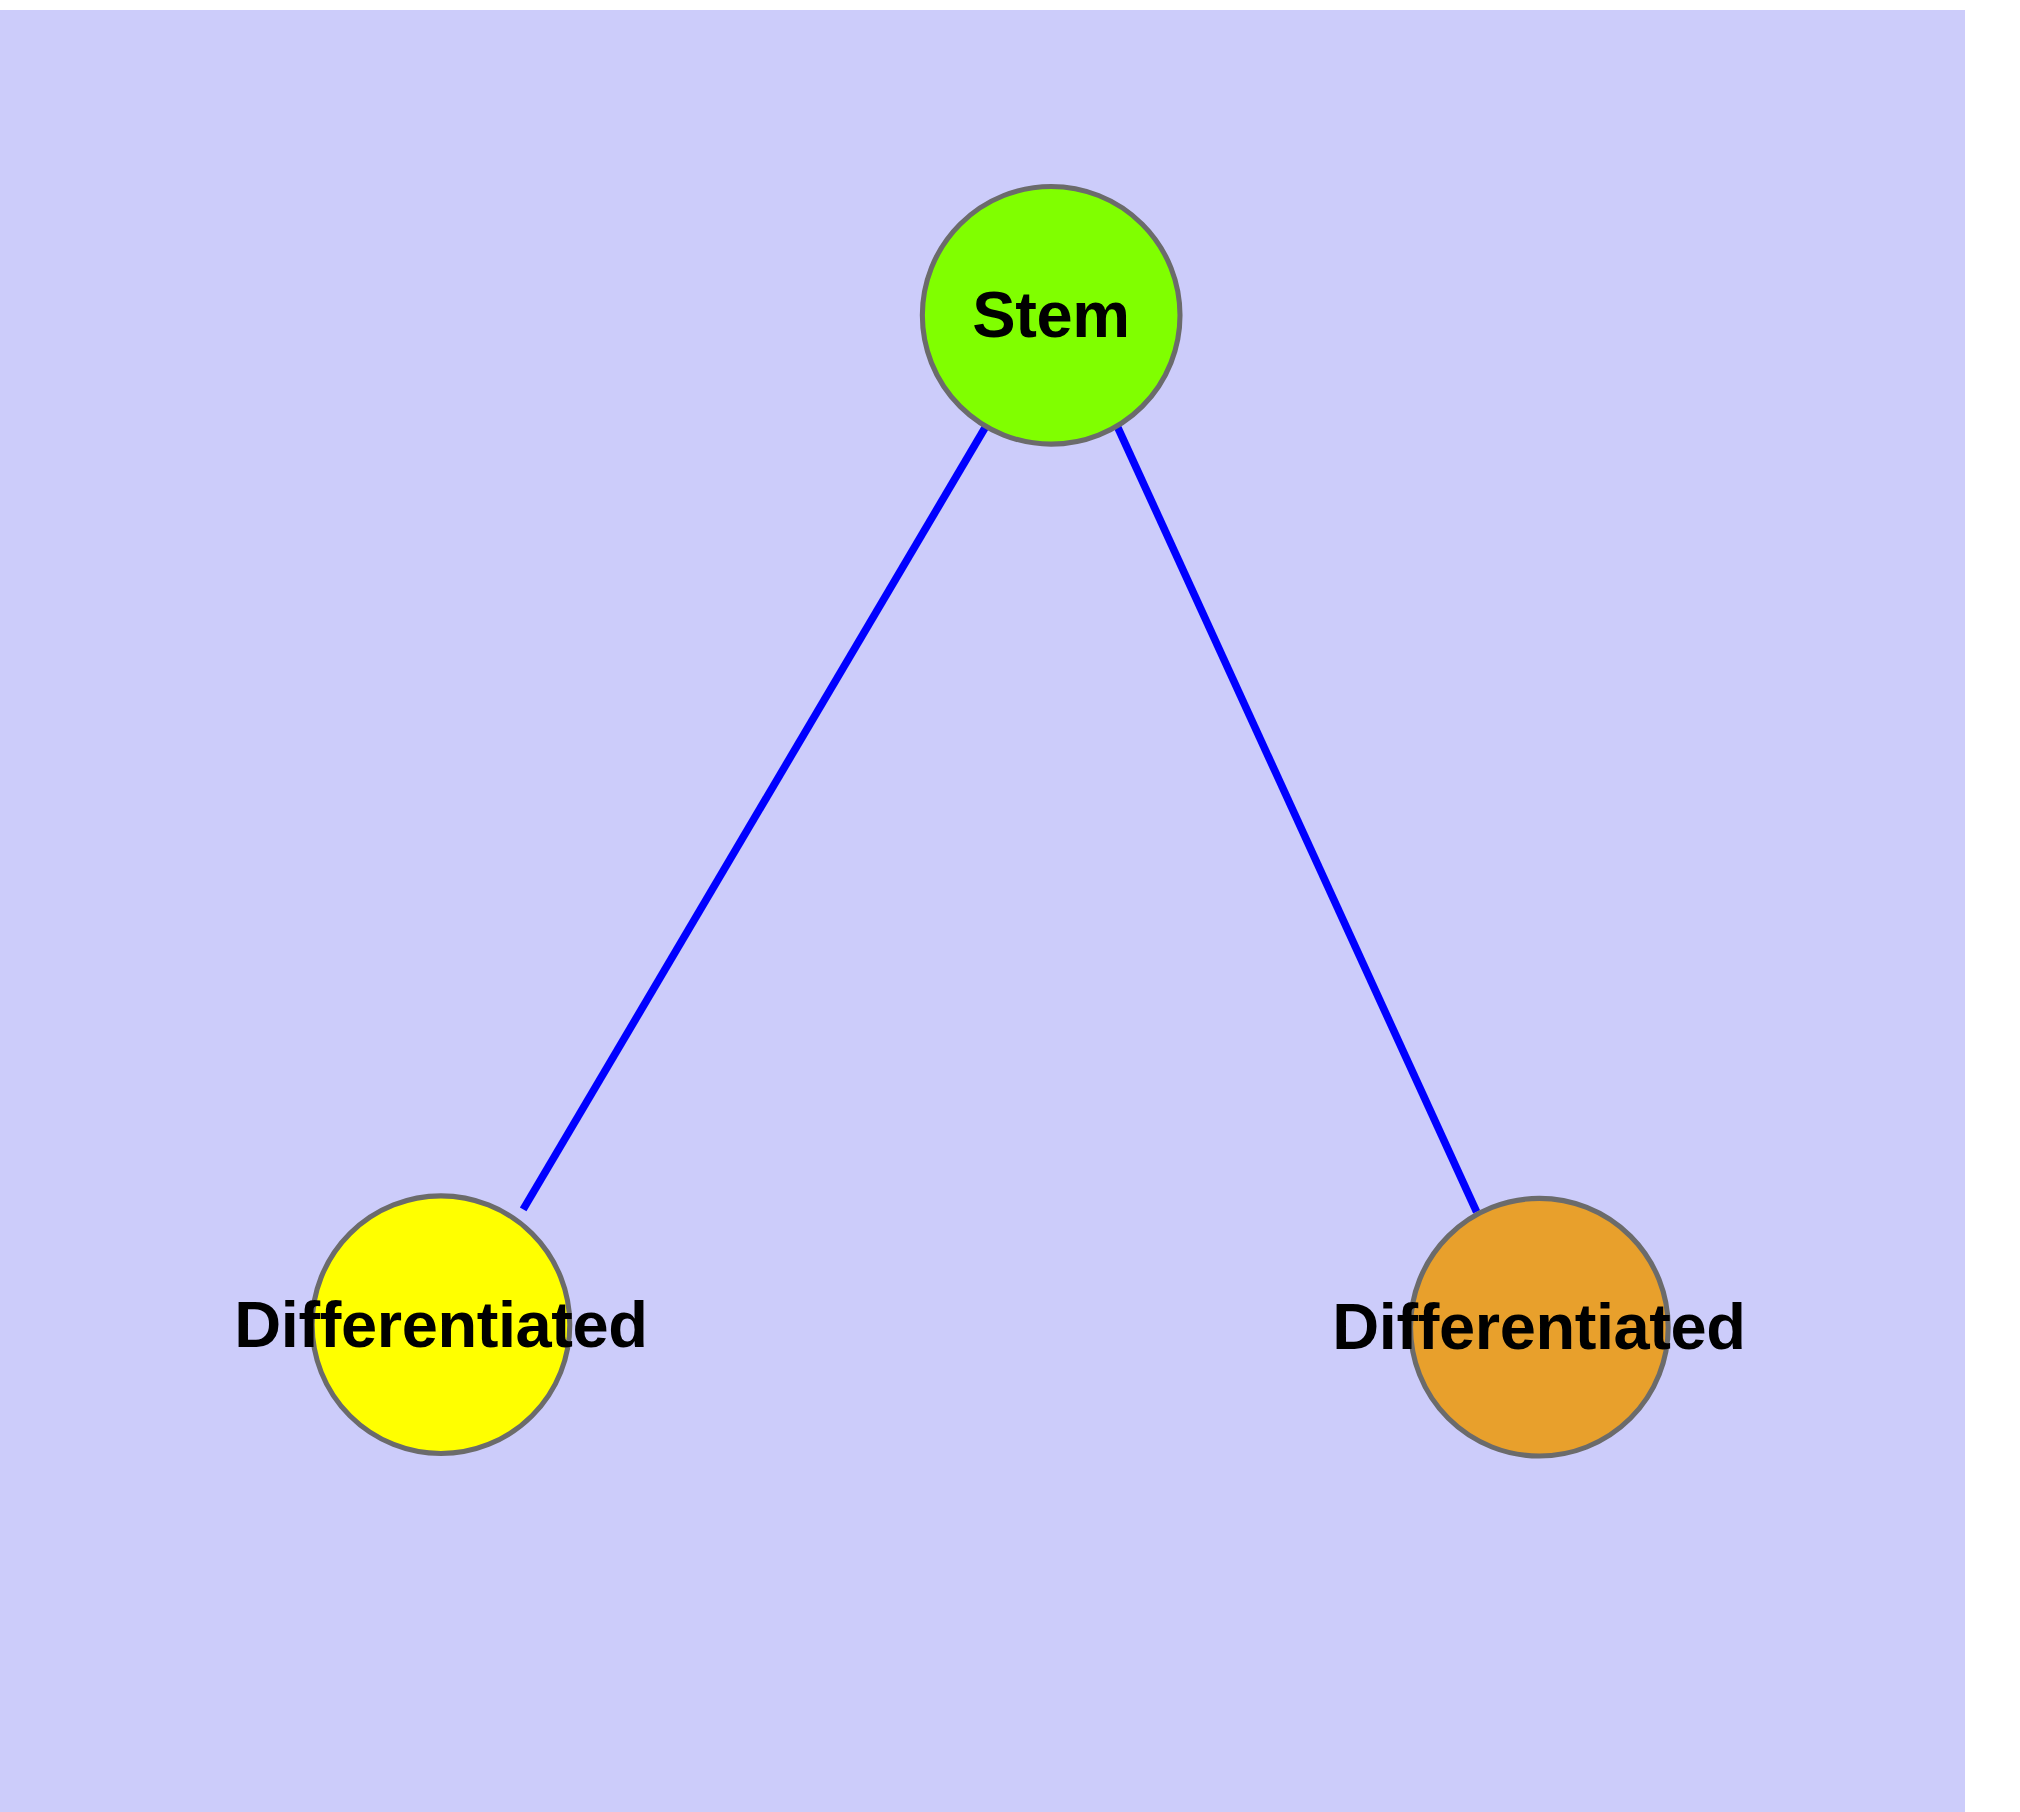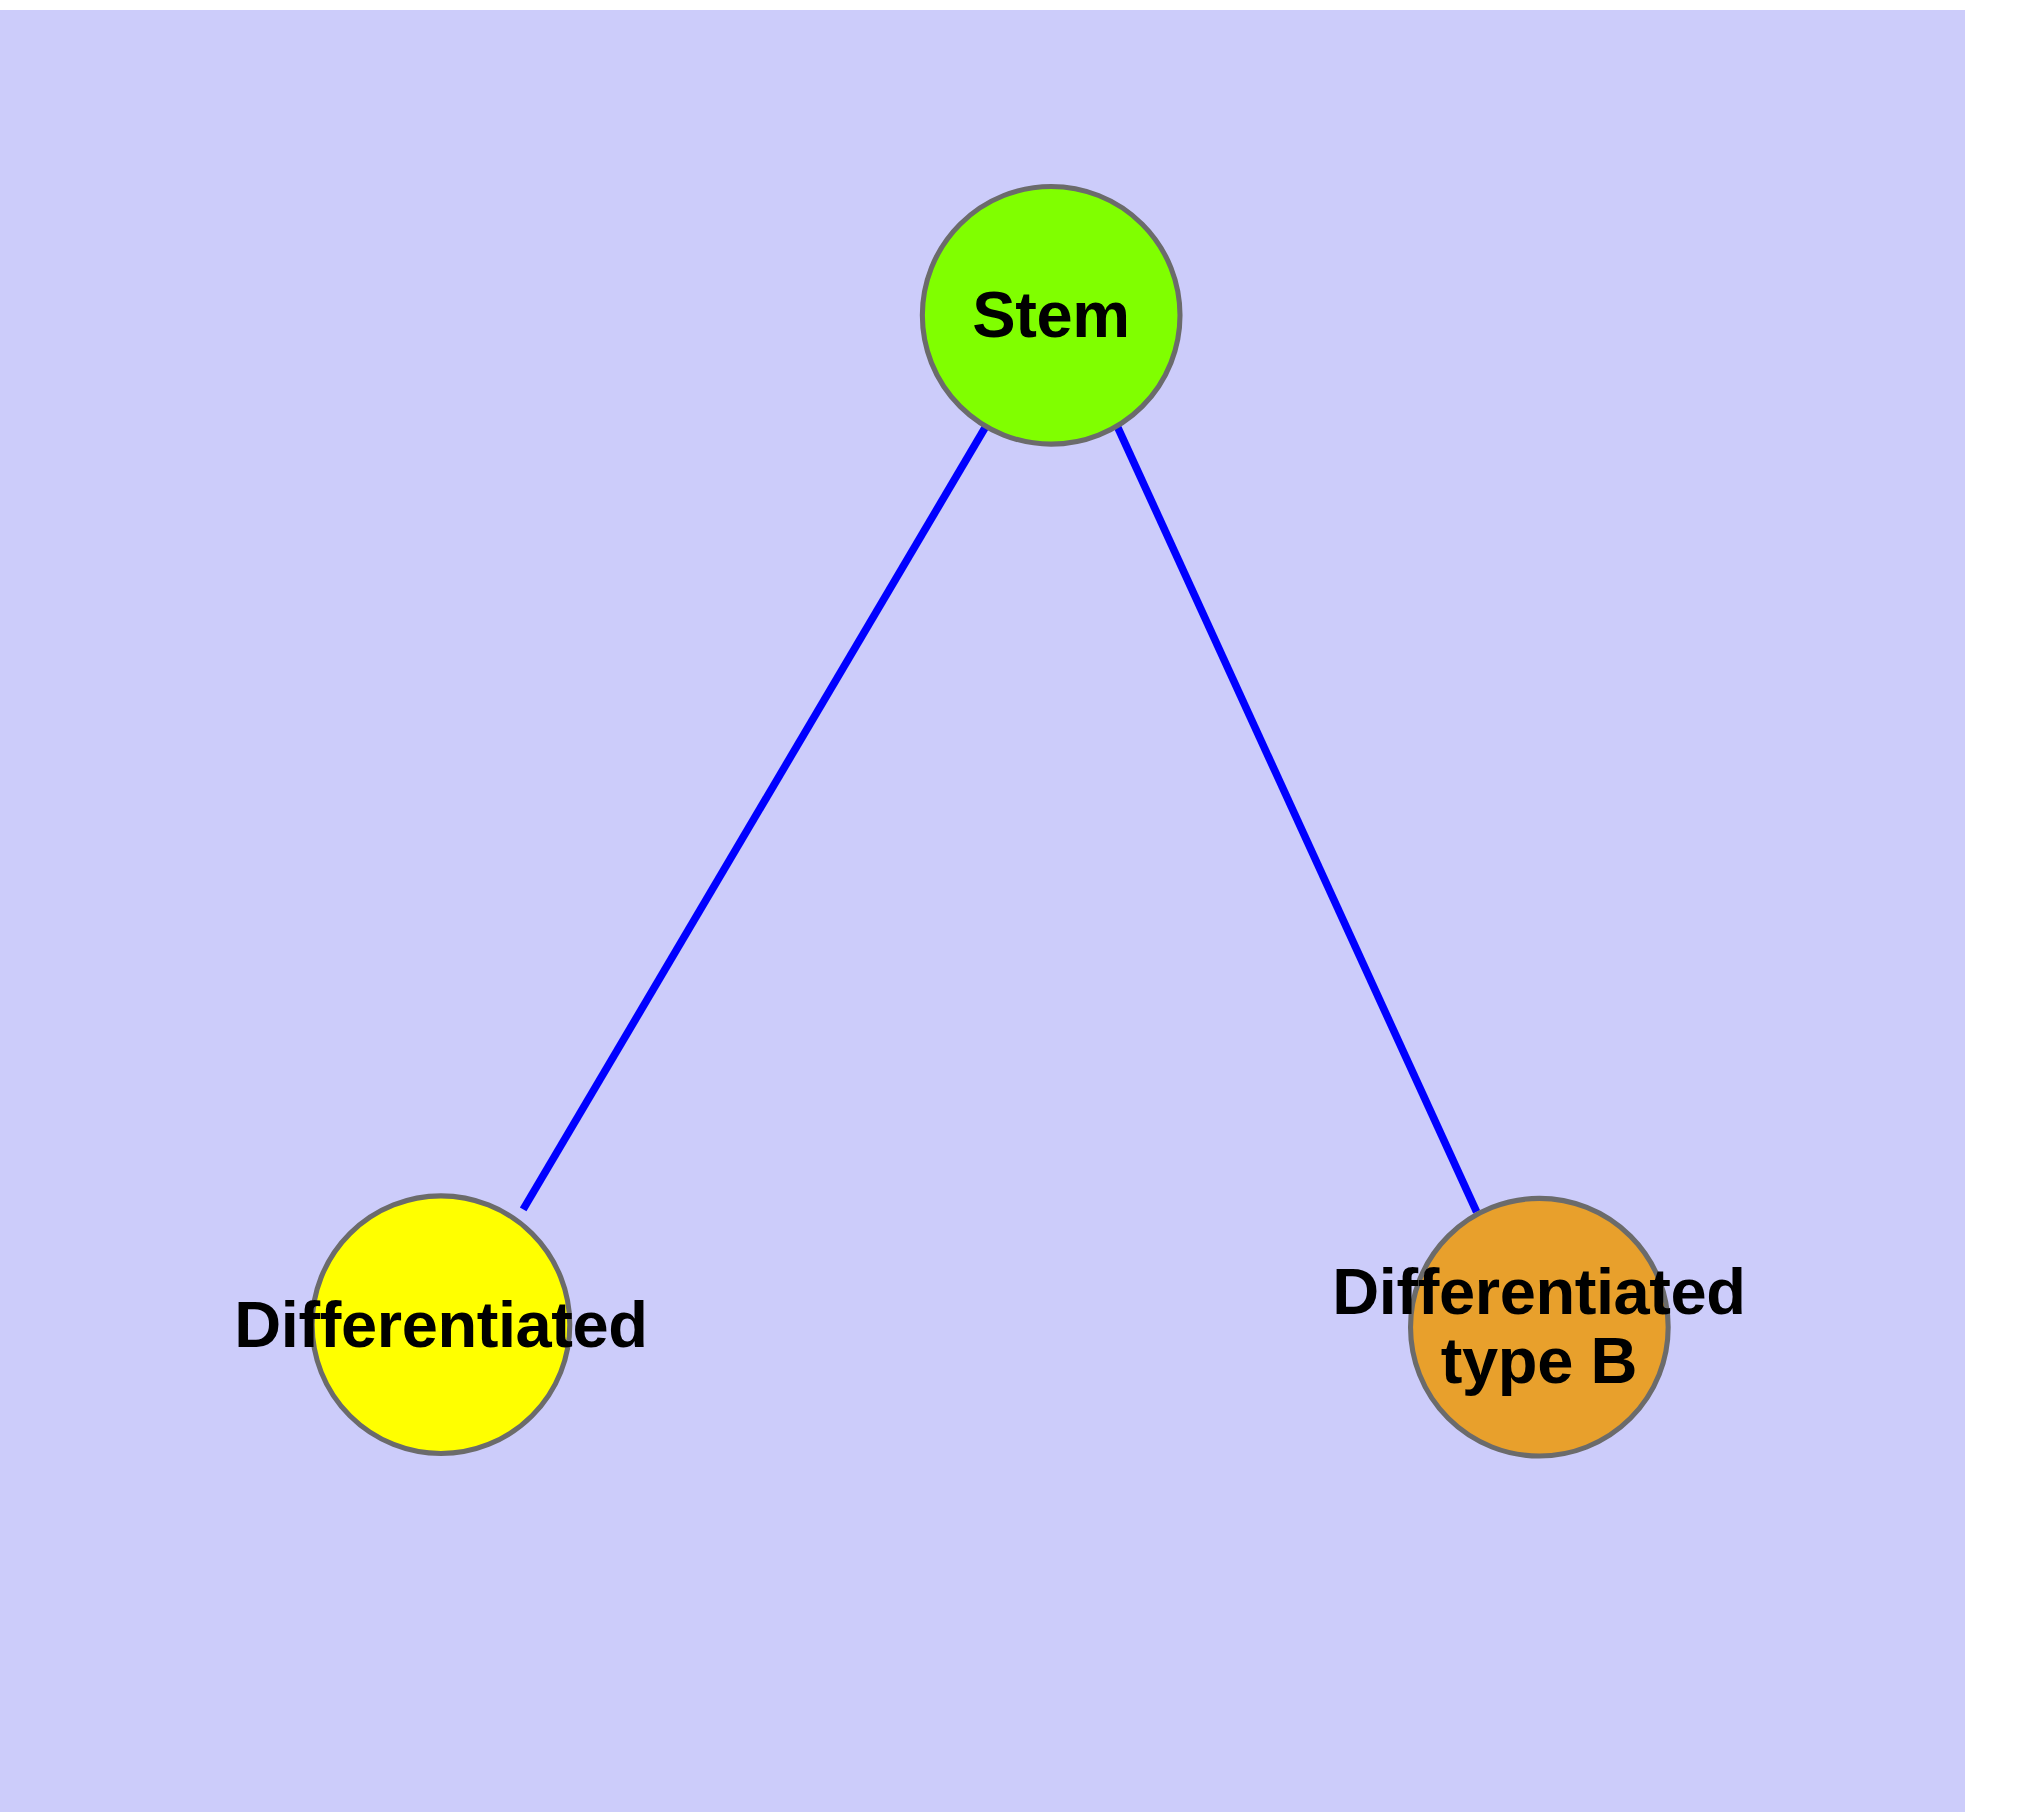--- a/index.html
+++ b/index.html
@@ -64,16 +64,16 @@
     <g id="nodes-group">
         <circle cx="1240" cy="372" r="152" fill="#80ff00" stroke="#6b6b6b" stroke-width="6"></circle>
         <circle cx="520" cy="1563" r="152" fill="#ffff00" stroke="#6b6b6b" stroke-width="6"></circle>
         <circle cx="1816" cy="1566" r="152" fill="#e8a02c" stroke="#6b6b6b" stroke-width="6"></circle>
       </g>
   </svg>
 
   <div id="labels-layer">
       <div class="node-label single" style="left: 1051px; top: 315px; font-size: 65px; color: rgb(0, 0, 0);"><div>Stem</div></div>
       <div class="node-label double" style="left: 441px; top: 1325px; font-size: 65px; color: rgb(0, 0, 0);"><div>Differentiated</div></div>
-      <div class="node-label double" style="left: 1539px; top: 1327px; font-size: 65px; color: rgb(0, 0, 0);"><div>Differentiated</div><div>type B</div></div>
+      <div class="node-label double" style="left: 1539px; top: 1327px; font-size: 65px; color: rgb(0, 0, 0);"><div>Differentiated</div></div>
     </div>
 </div>
 
 
 </body></html>

